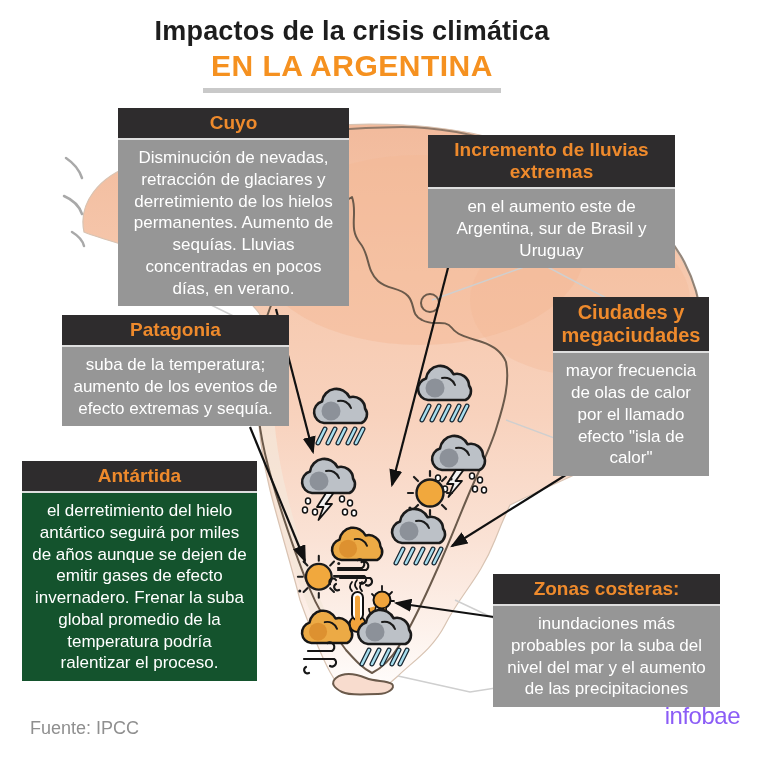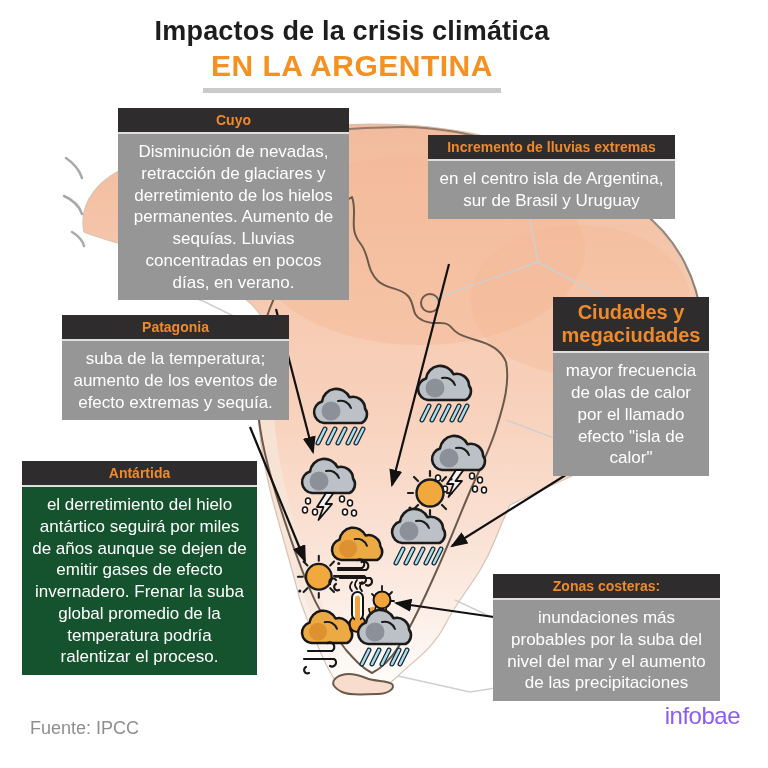--- a/index.html
+++ b/index.html
@@ -10,21 +10,21 @@
   #map-svg{position:absolute;left:0;top:0;}
   
   #title-block{position:absolute;top:16px;left:0;width:704px;text-align:center;}
   #title-line1{font-size:27px;font-weight:700;color:#1d1d1d;letter-spacing:.2px;}
   #title-line2{font-size:30px;font-weight:800;color:#F59120;margin-top:2px;letter-spacing:.5px;}
   #title-underline{width:298px;height:5px;background:#c9c9c9;margin:5px auto 0 auto;}
   
   .infobox{position:absolute;}
   .infobox .hd{
     background:#2e2c2d;color:#EE8A2C;font-weight:700;text-align:center;
-    font-size:14px;line-height:1.16;padding:4px 6px;border-bottom:2.5px solid #dedede;
+    font-size:19px;line-height:1.16;padding:4px 6px;border-bottom:2.5px solid #dedede;
   }
   .infobox .bd{
     background:#969696;color:#ffffff;text-align:center;
     font-size:17px;line-height:1.28;padding:7px 8px;
   }
   .infobox.dark .bd{background:#14532d;}
   #box-ciudades .hd{font-size:20px;}
   
   #footer-source{position:absolute;left:30px;top:718px;font-size:18px;color:#8f8f8f;}
   #footer-logo{position:absolute;right:28px;top:702px;font-size:24px;font-weight:400;color:#8b5cf6;letter-spacing:-0.5px;}
@@ -264,21 +264,21 @@
     <div id="title-underline"></div>
   </div>
 
   <div class="infobox" id="box-cuyo" style="left:118px;top:108px;width:231px;">
     <div class="hd">Cuyo</div>
     <div class="bd">Disminución de nevadas, retracción de glaciares y derretimiento de los hielos permanentes. Aumento de sequías. Lluvias concentradas en pocos días, en verano.</div>
   </div>
 
   <div class="infobox" id="box-lluvias" style="left:428px;top:135px;width:247px;">
     <div class="hd">Incremento de lluvias extremas</div>
-    <div class="bd">en el centro isla de Argentina, sur de Brasil y Uruguay</div>
+    <div class="bd">en el aumento este de Argentina, sur de Brasil y Uruguay</div>
   </div>
 
   <div class="infobox" id="box-patagonia" style="left:22px;top:315px;width:227px;padding-left:40px;">
     <div class="hd">Patagonia</div>
     <div class="bd">suba de la temperatura; aumento de los eventos de efecto extremas y sequía.</div>
   </div>
 
   <div class="infobox" id="box-ciudades" style="left:553px;top:297px;width:156px;">
     <div class="hd">Ciudades y megaciudades</div>
     <div class="bd">mayor frecuencia de olas de calor por el llamado efecto "isla de calor"</div>

